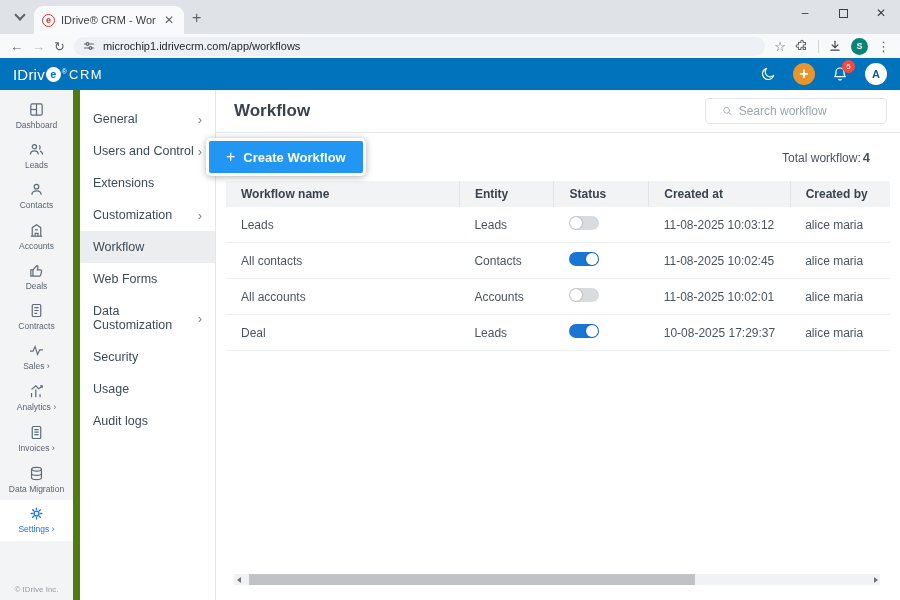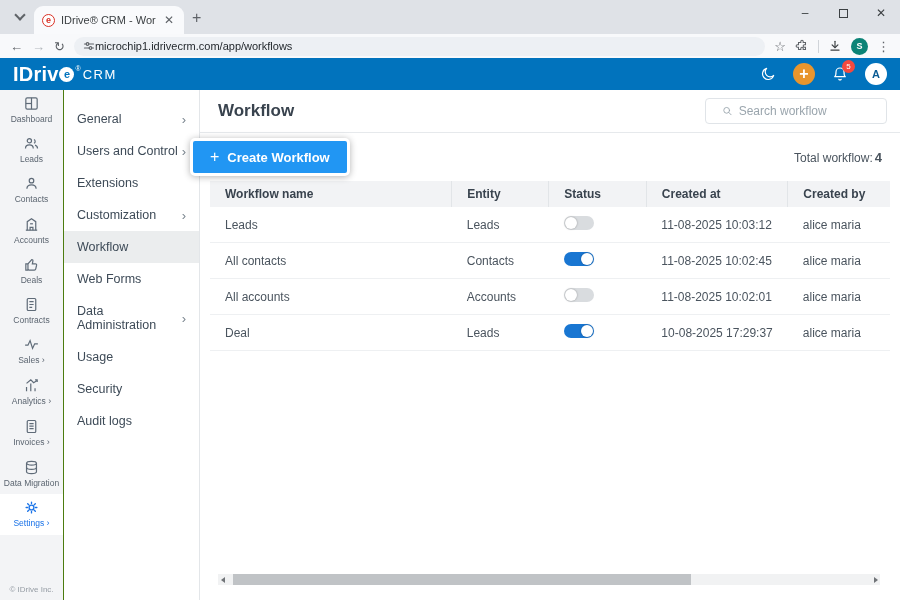--- a/index.html
+++ b/index.html
@@ -19,43 +19,43 @@
   .favicon{width:13px;height:13px;border:1.5px solid #d93025;border-radius:50%;color:#d93025;font-size:9px;font-weight:bold;display:flex;align-items:center;justify-content:center;flex:0 0 auto;background:#fff;}
   .tab-title{font-size:11px;color:#3c4043;white-space:nowrap;overflow:hidden;flex:1;}
   .tab-close{font-size:12px;color:#5f6368;padding:0 2px;cursor:pointer;}
   .newtab{font-size:16px;color:#5f6368;margin:0 0 7px 8px;cursor:pointer;}
   .win-controls{position:absolute;right:0;top:0;display:flex;height:26px;}
   .win-btn{width:38px;display:flex;align-items:center;justify-content:center;font-size:12px;color:#3c4043;cursor:pointer;}
   .win-max{width:9px;height:9px;border:1.2px solid #3c4043;}
   .toolbar{height:24px;background:#f8f9fb;display:flex;align-items:center;padding:0 10px;gap:9px;flex:0 0 auto;}
   .nav-ic{font-size:13px;color:#5f6368;cursor:pointer;line-height:1;}
   .nav-ic.disabled{color:#b3b8bd;}
-  .omnibox{flex:1;height:19px;background:#edf0f4;border-radius:10px;display:flex;align-items:center;padding:0 9px;gap:0;}
+  .omnibox{flex:1;height:19px;background:#edf0f4;border-radius:10px;display:flex;align-items:center;padding:0 9px;gap:8px;}
   .url-text{font-size:11px;color:#24292e;}
   .tb-right{display:flex;align-items:center;gap:9px;}
   .tb-sep{width:1px;height:13px;background:#d0d4d9;}
   .avatar-s{width:17px;height:17px;border-radius:50%;background:#0b8376;color:#fff;font-size:9px;font-weight:bold;display:flex;align-items:center;justify-content:center;cursor:pointer;}
 
   
   .appbar{height:32px;background:var(--header-bg);display:flex;align-items:center;padding:0 13px;color:#fff;flex:0 0 auto;}
   .logo{display:flex;align-items:center;cursor:pointer;}
-  .logo-b{font-size:20px;font-weight:bold;letter-spacing:.2px;}
+  .logo-b{font-size:15px;font-weight:normal;letter-spacing:.2px;}
   .logo-e{width:15px;height:15px;background:#fff;color:var(--header-bg);border-radius:50%;font-size:11px;font-weight:bold;display:flex;align-items:center;justify-content:center;margin:0 1px;}
   .logo-reg{font-size:7px;align-self:flex-start;margin-top:2px;}
   .logo-crm{font-size:13px;font-weight:normal;letter-spacing:1.5px;margin-left:2px;}
   .appbar-right{margin-left:auto;display:flex;align-items:center;gap:17px;}
   .icon-btn{cursor:pointer;display:flex;align-items:center;justify-content:center;}
   .plus-btn{width:22px;height:22px;border-radius:50%;background:var(--plus-bg);color:#fff;font-size:16px;font-weight:bold;line-height:1;}
   .bell-wrap{position:relative;}
   .badge{position:absolute;top:-6px;right:-7px;min-width:13px;height:13px;border-radius:7px;background:var(--badge-bg);color:#fff;font-size:8px;display:flex;align-items:center;justify-content:center;padding:0 2px;}
   .avatar-a{width:22px;height:22px;border-radius:50%;background:#fff;color:#0b5c94;font-size:11px;font-weight:bold;}
 
   
   .content{flex:1;display:flex;min-height:0;}
-  .rail{width:64px;background:#f3f4f6;border-right:1px solid #4d7c0f;display:flex;flex-direction:column;align-items:center;position:relative;flex:0 0 auto;}
+  .rail{width:80px;background:#f3f4f6;border-right:7px solid #4d7c0f;display:flex;flex-direction:column;align-items:center;padding-top:6px;position:relative;flex:0 0 auto;}
   .rail-item{width:100%;padding:5px 2px 6px;text-align:center;color:#5b6570;cursor:pointer;}
   .rail-item svg{stroke:#5f6b78;}
   .rail-label{font-size:8.5px;display:block;margin-top:2px;line-height:1.2;}
   .rail-item.active{background:#fff;color:var(--active-blue);}
   .rail-item.active svg{stroke:var(--active-blue);}
   .rail-arrow{font-size:9px;}
   .rail-footer{position:absolute;bottom:6px;font-size:8px;color:#959ca4;width:100%;text-align:center;}
 
   .menu{width:136px;background:#fff;border-right:1px solid #e3e6e9;padding-top:13px;flex:0 0 auto;}
   .menu-item{display:flex;align-items:center;justify-content:space-between;padding:9px 13px;font-size:12.5px;color:#3d4a57;cursor:pointer;}
@@ -65,21 +65,21 @@
   .main{flex:1;position:relative;display:flex;flex-direction:column;min-width:0;}
   .main-head{height:43px;display:flex;align-items:center;justify-content:space-between;padding:0 13px 0 18px;border-bottom:1px solid #e6e9ec;flex:0 0 auto;}
   .page-title{font-size:17px;font-weight:bold;color:#39434e;}
   .search{width:182px;height:26px;border:1px solid #e0e4e8;border-radius:4px;display:flex;align-items:center;padding:0 16px;gap:6px;background:#fff;}
   .search input{border:none;outline:none;font-size:12px;color:#5a646e;width:100%;font-family:"Liberation Sans",sans-serif;background:transparent;}
   .search input::placeholder{color:#9aa5ad;}
 
   .actions{height:48px;position:relative;flex:0 0 auto;}
   .create-btn{position:absolute;left:-10px;top:5px;background:var(--button-bg);color:#fff;font-size:13px;font-weight:bold;padding:8px 17px;border-radius:5px;border:3px solid #fff;box-shadow:0 1px 7px rgba(0,0,0,.3);display:flex;align-items:center;gap:8px;cursor:pointer;z-index:5;}
   .create-plus{font-size:16px;font-weight:normal;line-height:1;}
-  .total{position:absolute;right:18px;top:17px;font-size:12px;color:#4a545e;}
+  .total{position:absolute;right:30px;top:17px;font-size:12px;color:#4a545e;}
   .total b{font-size:13px;margin-left:2px;}
 
   .table-wrap{margin:0 10px;flex:1;min-height:0;}
   table{width:100%;border-collapse:collapse;font-size:12px;}
   th{background:#f2f3f5;text-align:left;font-weight:bold;color:#39434e;padding:6px 15px;border-right:1px solid #e2e5e8;white-space:nowrap;margin-top:28px;}
   th:last-child{border-right:none;}
   td{padding:9px 15px;border-bottom:1px solid #eef0f2;color:#4a545e;white-space:nowrap;}
   .toggle{width:30px;height:14px;border-radius:8px;background:#d9dcdf;position:relative;cursor:pointer;display:inline-block;}
   .toggle .knob{position:absolute;top:1px;left:1px;width:12px;height:12px;border-radius:50%;background:#fff;box-shadow:0 0 2px rgba(0,0,0,.35);}
   .toggle.on{background:var(--toggle-on);}
@@ -277,28 +277,28 @@
           <span>Customization</span>
           <span class="menu-chev">›</span>
         </div>
       <div class="menu-item selected">
           <span>Workflow</span>
         </div>
       <div class="menu-item">
           <span>Web Forms</span>
         </div>
       <div class="menu-item">
-          <span>Data Administration</span>
+          <span>Data Customization</span>
           <span class="menu-chev">›</span>
         </div>
       <div class="menu-item">
+          <span>Security</span>
+        </div>
+      <div class="menu-item">
           <span>Usage</span>
-        </div>
-      <div class="menu-item">
-          <span>Security</span>
         </div>
       <div class="menu-item">
           <span>Audit logs</span>
         </div>
     </div>
 
     <div class="main">
       <div class="main-head">
         <span class="page-title">Workflow</span>
         <div class="search">

